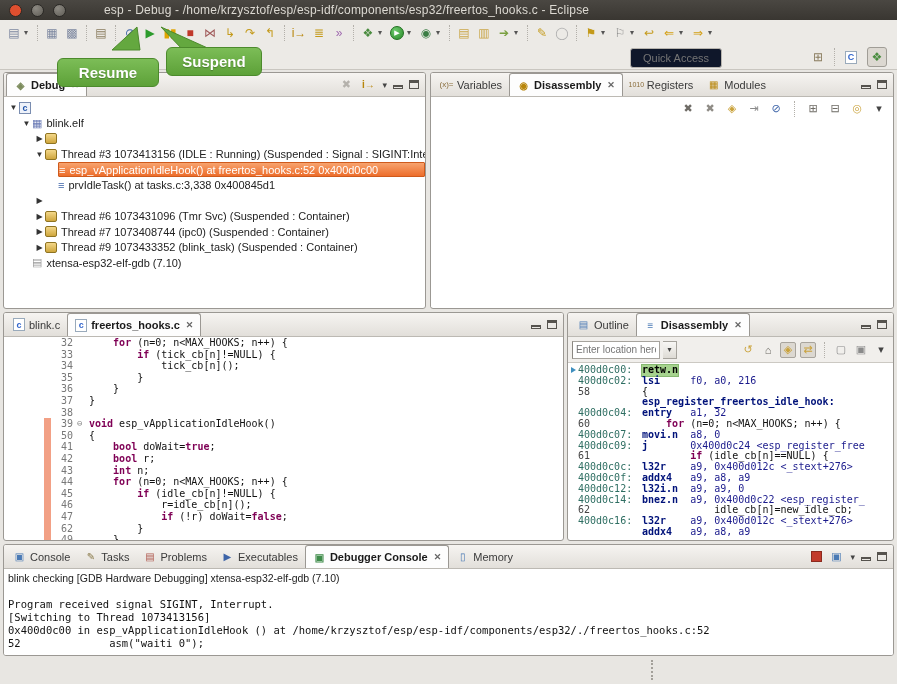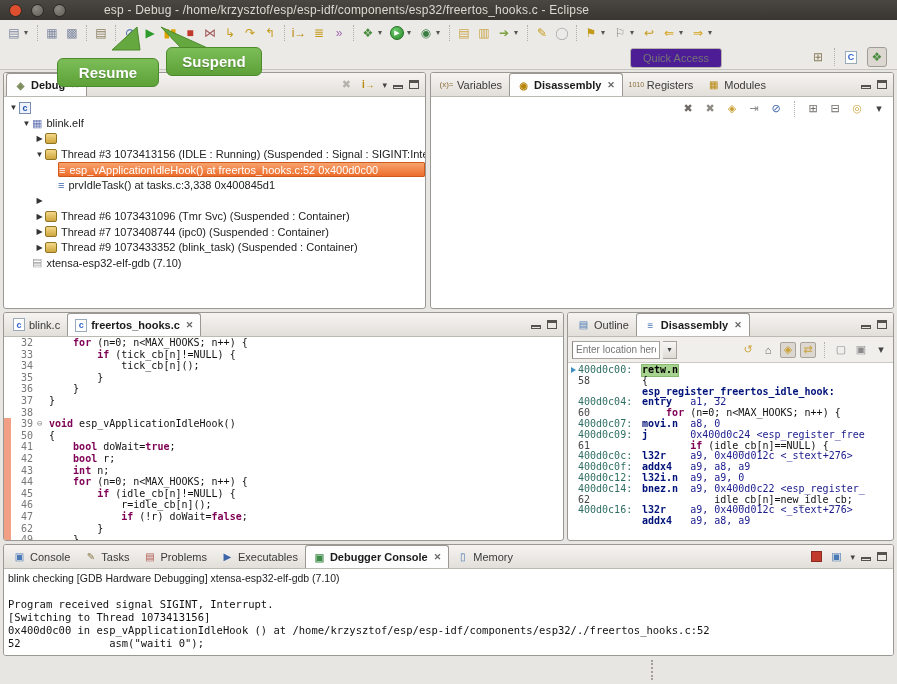--- a/index.html
+++ b/index.html
@@ -21,21 +21,21 @@
   #toolbar2 { position:absolute; left:0; top:45px; width:897px; height:25px; background:#eceae6;
     border-bottom:1px solid #c9c6c0; }
   .ticon { display:inline-flex; align-items:center; justify-content:center; width:18px; height:18px;
     font-size:12px; margin:0 1px; cursor:default; }
   .dd { font-size:8px; color:#555; width:8px; margin-right:1px; }
   .tsep { width:1px; height:16px; border-left:1px dotted #b3b0aa; margin:0 4px; }
   .runcircle { display:inline-flex; width:14px; height:14px; border-radius:50%;
     background:radial-gradient(circle at 35% 30%, #6cc96c, #2c8c2c); color:#fff; font-size:7px;
     align-items:center; justify-content:center; border:1px solid #1f6f1f; }
   #qa-wrap { position:absolute; right:175px; top:48px; }
-  #quick-access { width:92px; height:20px; border:1px solid #b7b4ae; border-radius:3px; background:#4c1d95;
+  #quick-access { width:92px; height:20px; border:1px solid #b7b4ae; border-radius:3px; background:#0f172a;
     color:#8a877f; font-size:11px; text-align:center; font-family:"Liberation Sans",sans-serif; }
   #persp { position:absolute; right:10px; top:47px; display:flex; align-items:center; gap:6px; }
   .pbtn { display:inline-flex; width:20px; height:20px; align-items:center; justify-content:center; font-size:12px; }
   .pbtn.pressed { background:#dcd8d1; border:1px solid #a09d96; border-radius:3px; }
   .psep { width:1px; height:18px; border-left:1px dotted #b3b0aa; }
   
   .callout { position:absolute; height:29px; background:linear-gradient(#7cbd57,#5da138);
     border:1px solid #4c8a2c; border-radius:6px; color:#fff; font-size:15px; font-weight:bold;
     display:flex; align-items:center; justify-content:center; z-index:30; text-shadow:0 1px 1px rgba(0,0,0,.25); }
   #callout-svg { position:absolute; left:0; top:0; z-index:29; pointer-events:none; }
@@ -68,21 +68,21 @@
   .rowbody { display:flex; align-items:center; gap:4px; flex:1; height:15px; overflow:hidden; }
   .rowbody.sel { background:linear-gradient(#f7a36e,#ed6d2b); border:1px solid #cf5a1c; border-radius:1px;
     color:#fff; }
   .chip { width:12px; height:11px; border-radius:2px; flex:none;
     background:linear-gradient(#f3d789,#cfa63d); border:1px solid #8f7422; }
   .capp { width:12px; height:12px; border:1px solid #7a8db0; background:#eef2fa; color:#2255aa;
     font-size:9px; font-weight:bold; display:inline-flex; align-items:center; justify-content:center; flex:none; }
   .fglyph { font-size:11px; flex:none; }
   
   #editor-body { position:relative; height:204px; overflow:hidden; font-family:"DejaVu Sans Mono",monospace;
-    font-size:10px; line-height:11.6px; }
+    font-size:10px; line-height:11.6px;padding-left:40px; }
   .cl { display:flex; height:11.6px; }
   .ann { width:7px; flex:none; }
   .cl.marked .ann { background:#f2a085; }
   .ln { width:26px; flex:none; text-align:right; color:#787878; padding-right:4px; }
   .fold { width:12px; flex:none; color:#888; font-size:9px; line-height:11px; }
   .codetext { white-space:pre; color:#111; }
   .kw { color:#7f0055; font-weight:bold; }
   
   #disasm-tools { height:26px; background:#f1efec; border-bottom:1px solid #ccc9c3; display:flex;
     align-items:center; padding:0 4px; gap:3px; }
@@ -483,20 +483,21 @@
           <span class="ticonsm pressed2" style="color: rgb(202, 162, 58);">◈</span>
           <span class="ticonsm pressed2" style="color: rgb(202, 162, 58);">⇄</span>
           <span class="tsep"></span>
           <span class="ticonsm" style="color: rgb(138, 138, 138);">▢</span>
           <span class="ticonsm" style="color: rgb(138, 138, 138);">▣</span>
           <span class="ticonsm" style="color: rgb(68, 68, 68);">▾</span>
         </span>
     </div>
     <div id="disasm-body">
         <div class="dl"><span class="dmark"><span class="iparrow"></span></span><span class="daddr">400d0c00:</span><span class="dtext curbox">retw.n</span></div>
+        <div class="dl"><span class="dmark"></span><span class="daddr">400d0c02:</span><span class="dtext"><span class="mn">lsi</span>     f0, a0, 216</span></div>
         <div class="dl"><span class="dmark"></span><span class="dnum">58</span><span class="dsrc">{</span></div>
         <div class="dl"><span class="dmark"></span><span class="daddr"></span><span class="dlabel">esp_register_freertos_idle_hook:</span></div>
         <div class="dl"><span class="dmark"></span><span class="daddr">400d0c04:</span><span class="dtext"><span class="mn">entry</span>   a1, 32</span></div>
         <div class="dl"><span class="dmark"></span><span class="dnum">60</span><span class="dsrc">    <span class="kw">for</span> (n=0; n&lt;MAX_HOOKS; n++) {</span></div>
         <div class="dl"><span class="dmark"></span><span class="daddr">400d0c07:</span><span class="dtext"><span class="mn">movi.n</span>  a8, 0</span></div>
         <div class="dl"><span class="dmark"></span><span class="daddr">400d0c09:</span><span class="dtext"><span class="mn">j</span>       0x400d0c24 &lt;esp_register_free</span></div>
         <div class="dl"><span class="dmark"></span><span class="dnum">61</span><span class="dsrc">        <span class="kw">if</span> (idle_cb[n]==NULL) {</span></div>
         <div class="dl"><span class="dmark"></span><span class="daddr">400d0c0c:</span><span class="dtext"><span class="mn">l32r</span>    a9, 0x400d012c &lt;_stext+276&gt;</span></div>
         <div class="dl"><span class="dmark"></span><span class="daddr">400d0c0f:</span><span class="dtext"><span class="mn">addx4</span>   a9, a8, a9</span></div>
         <div class="dl"><span class="dmark"></span><span class="daddr">400d0c12:</span><span class="dtext"><span class="mn">l32i.n</span>  a9, a9, 0</span></div>

